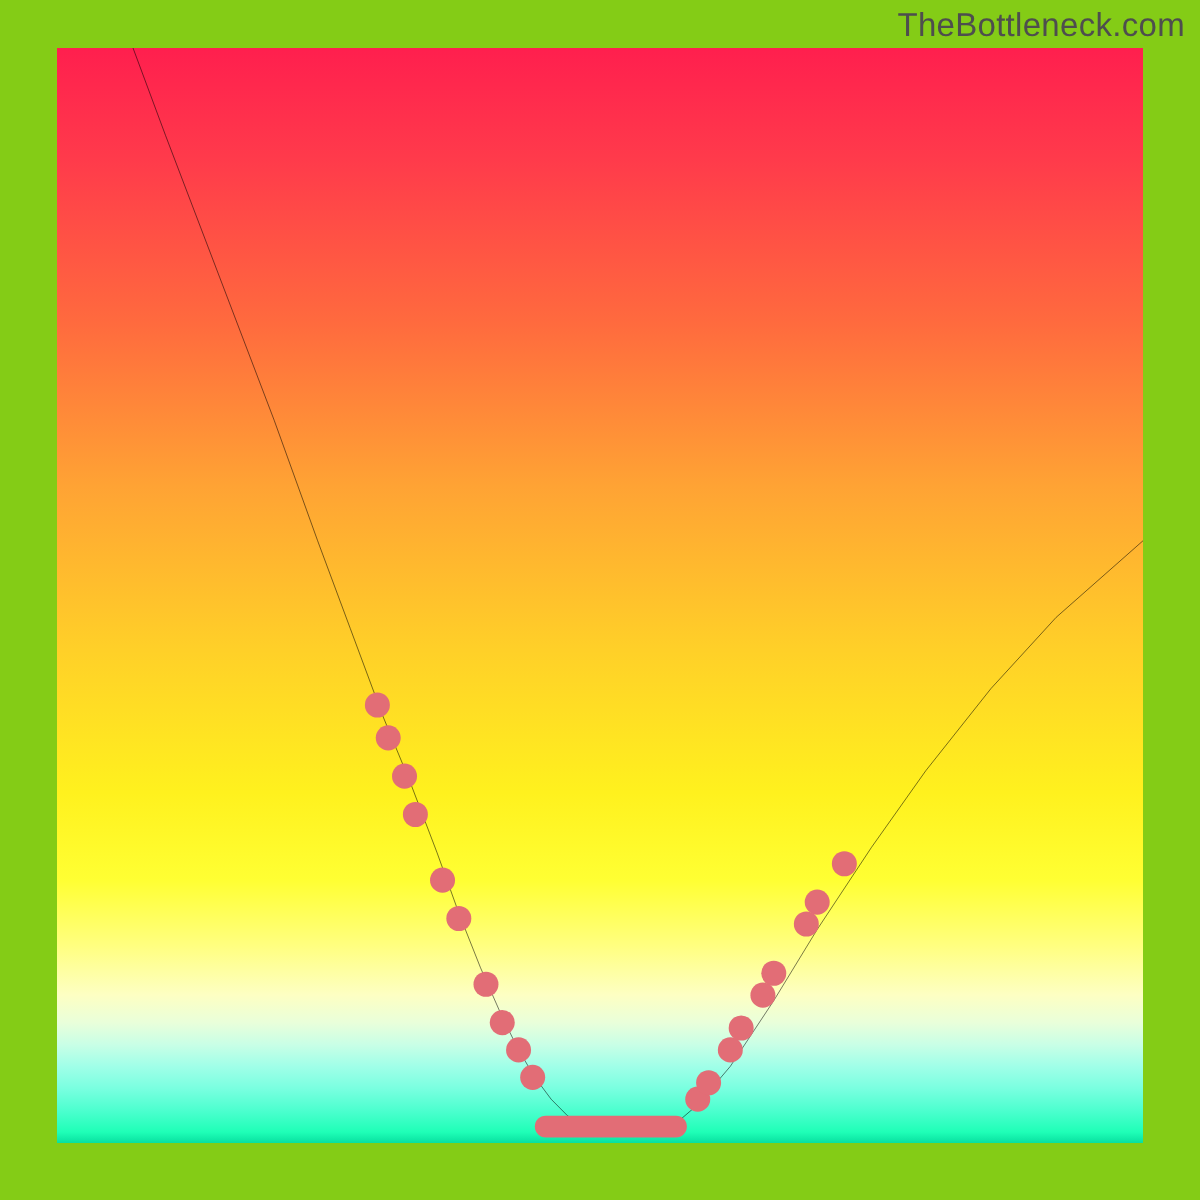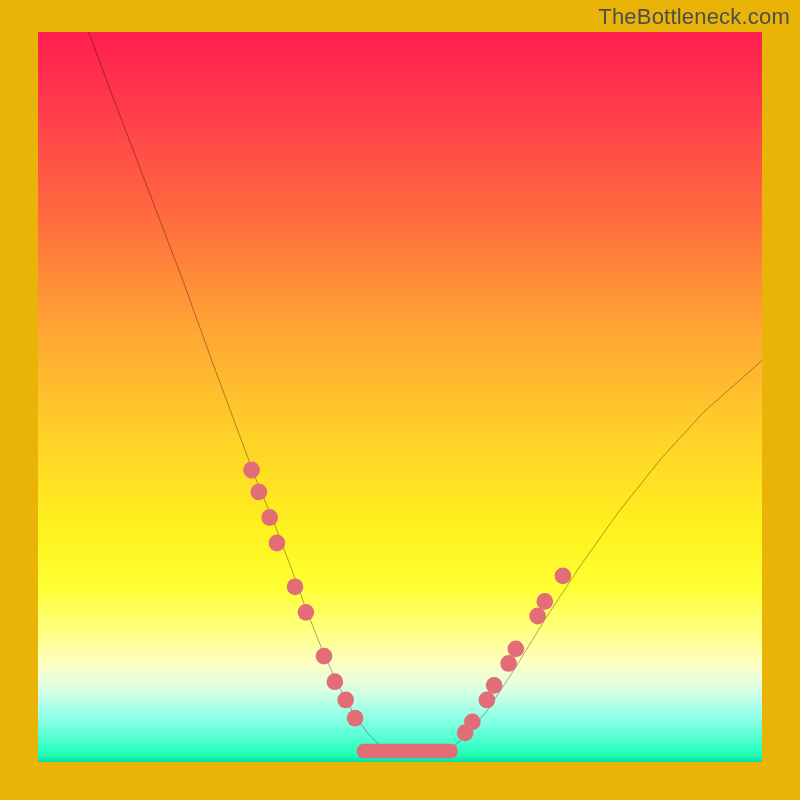--- a/index.html
+++ b/index.html
@@ -8,21 +8,21 @@
     width: 800px;
     height: 800px;
     overflow: hidden;
     background: #000;
     font-family: Arial, Helvetica, sans-serif;
   }
   .chart-wrap {
     position: relative;
     width: 800px;
     height: 800px;
-    background: #eab308;
+    background: #84cc16;
   }
   .watermark {
     position: absolute;
     top: 4px;
     right: 10px;
     color: #4e4e4e;
     font-size: 22px;
     font-weight: 500;
     letter-spacing: 0.2px;
     z-index: 5;

